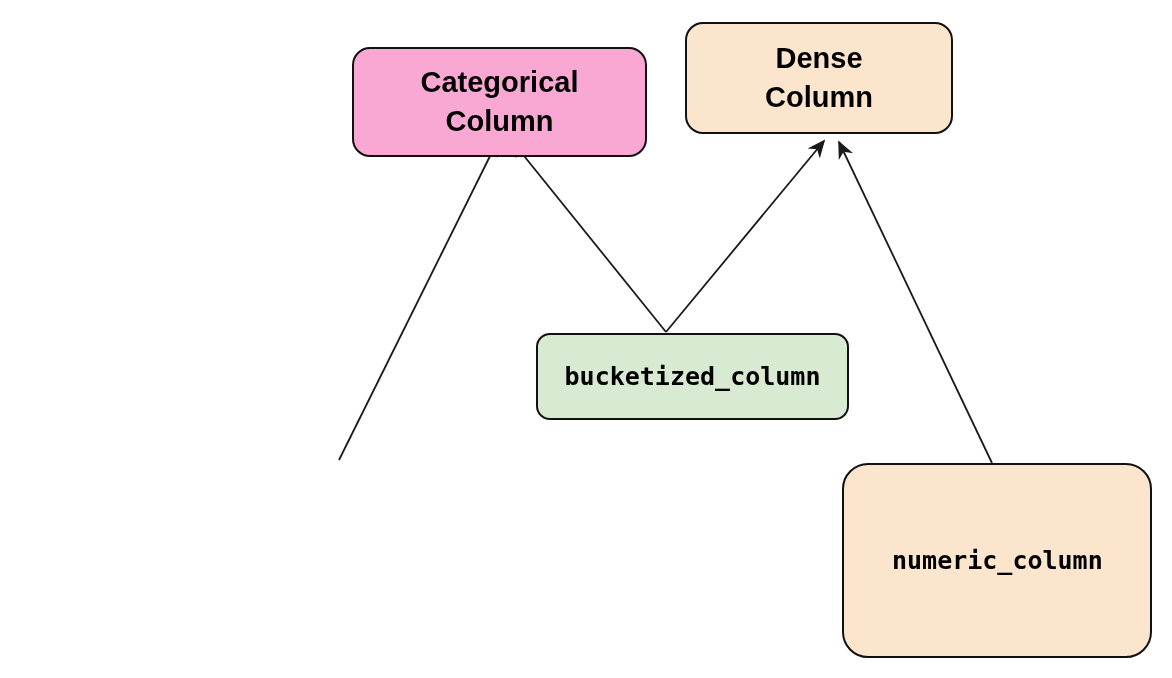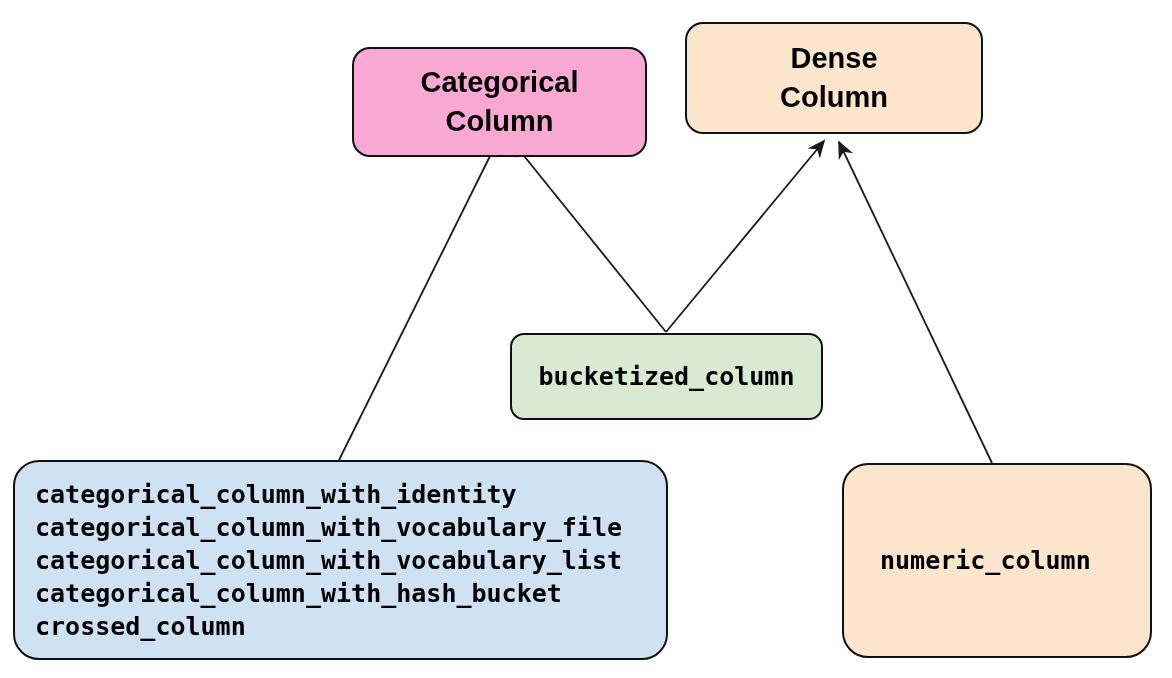--- a/index.html
+++ b/index.html
@@ -35,47 +35,47 @@
     align-items: center;
     justify-content: center;
     text-align: center;
     font-weight: 700;
     font-size: 29px;
     line-height: 39px;
     white-space: pre-line;
     letter-spacing: 0px;
   }
   .node-categorical { left: 352px; top: 23px; width: 295px; height: 110px; }
-  .node-dense       { left: 685px; top: 22px; width: 298px; height: 112px; }
+  .node-dense       { left: 685px; top: 22px; width: 268px; height: 112px; }
   .mono {
     font-family: "DejaVu Sans Mono", "Liberation Mono", monospace;
     font-weight: 700;
     font-size: 25px;
     color: #000000;
   }
   .node-bucketized {
-    left: 510px; top: 333px; width: 313px; height: 87px;
+    left: 536px; top: 333px; width: 313px; height: 87px;
     border-radius: 14px;
     display: flex;
     align-items: center;
     justify-content: center;
   }
   .list-node {
     border-radius: 26px;
     display: flex;
     flex-direction: column;
     justify-content: center;
   }
   .node-cat-functions {
     left: 13px; top: 460px; width: 655px; height: 200px;
     padding-left: 20px;
   }
   .node-dense-functions {
     left: 842px; top: 463px; width: 310px; height: 195px;
-    padding-left: 36px;
+    padding-left: 48px;
   }
   .list-line {
     line-height: 33px;
     white-space: nowrap;
   }
 </style>
 </head>
 <body>
 
 <div class="canvas">
@@ -95,25 +95,18 @@
   <div class="node header-node node-categorical" style="background-color: #f9a8d4; margin-top: 24px;">Categorical
 Column</div>
 
   <div class="node header-node node-dense" style="background-color: rgb(252, 229, 205);">Dense
 Column</div>
 
   <div class="node mono node-bucketized" style="background-color: rgb(217, 234, 211);">
     <span>bucketized_column</span>
   </div>
 
-  <div class="node mono list-node node-cat-functions" style="background-color: rgb(207, 226, 243);">
-    <div class="list-line">categorical_column_with_identity</div>
-    <div class="list-line">categorical_column_with_vocabulary_file</div>
-    <div class="list-line">categorical_column_with_vocabulary_list</div>
-    <div class="list-line">categorical_column_with_hash_bucket</div>
-    <div class="list-line">crossed_column</div>
-  </div>
 
   <div class="node mono list-node node-dense-functions" style="background-color: rgb(252, 229, 205);">
     <div class="list-line">numeric_column</div>
   </div>
 
 </div>
 
 </body></html>

